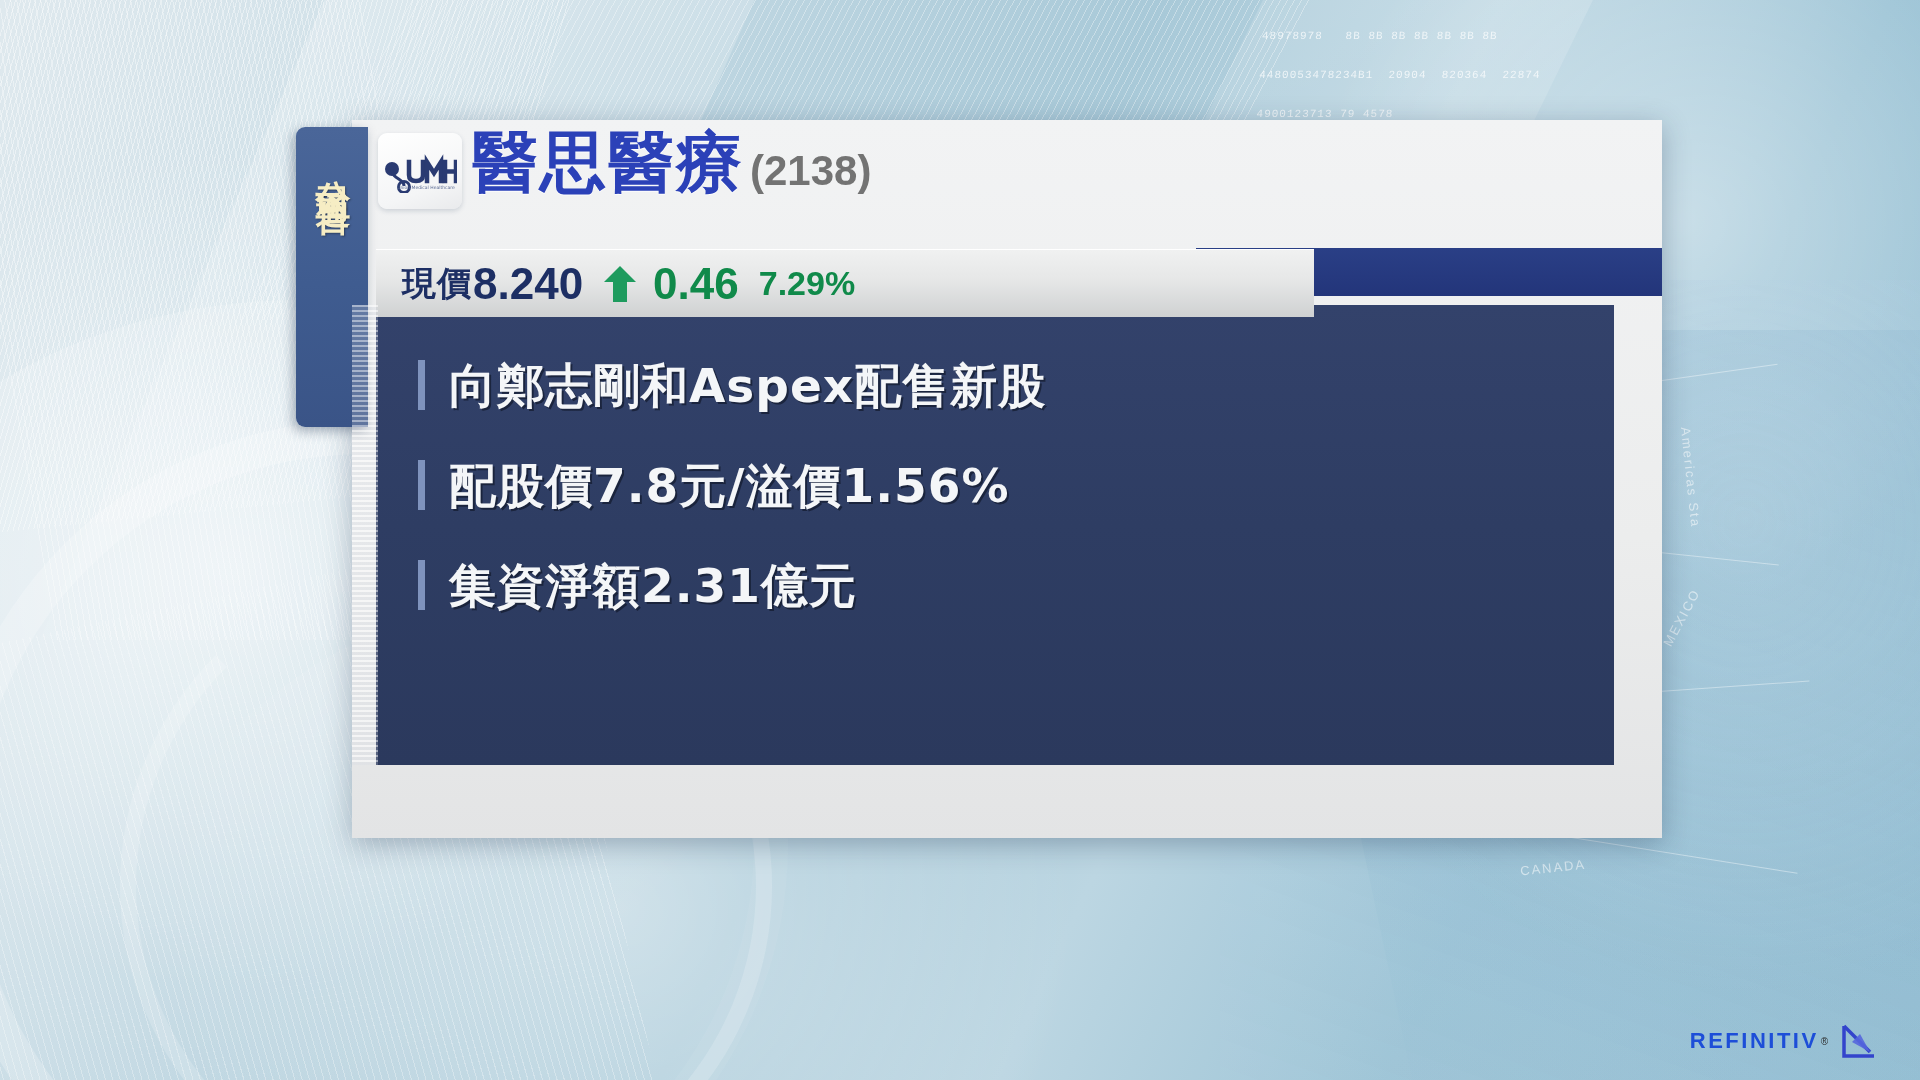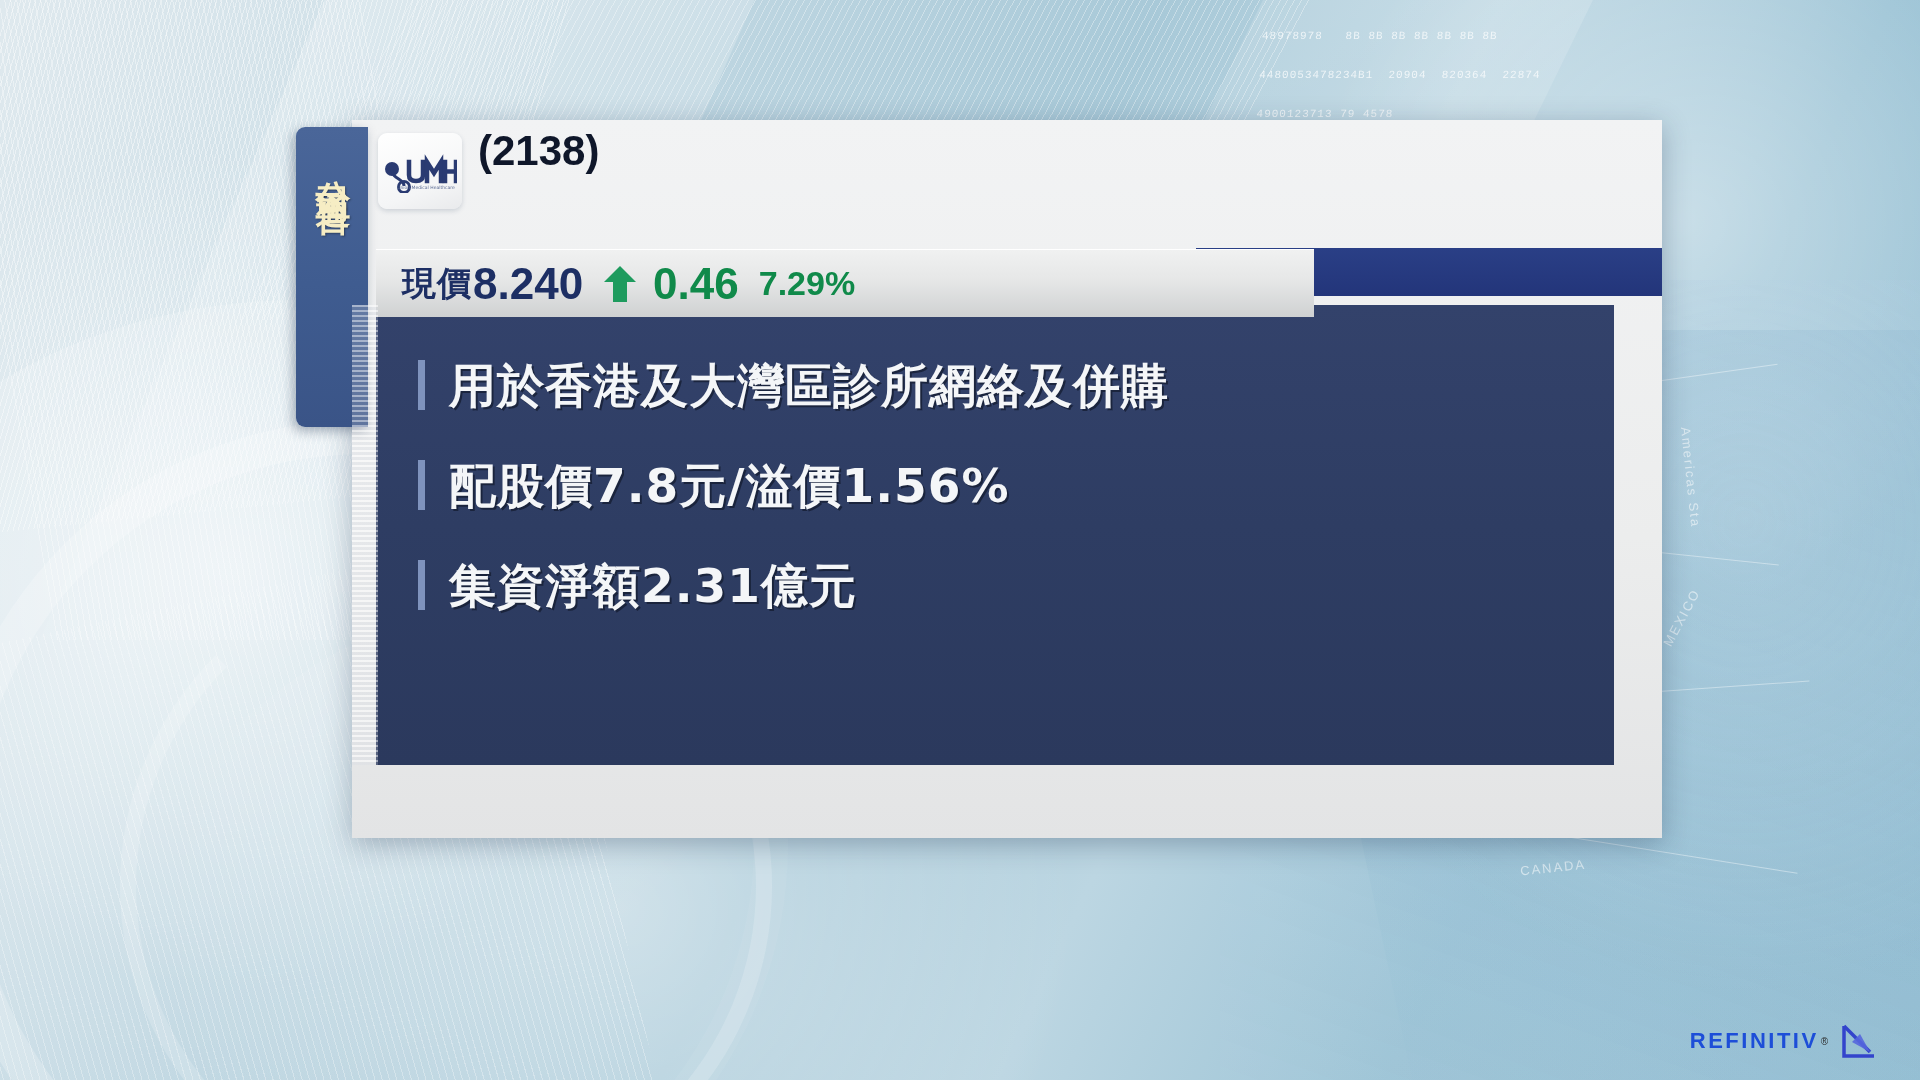--- a/index.html
+++ b/index.html
@@ -220,21 +220,21 @@
     font-weight: bold;
     color: #2b41b8;
     letter-spacing: 2px;
     line-height: 1;
     text-shadow: 0 1px 0 rgba(255,255,255,0.8);
   }
   #stock-code {
     font-family: "Liberation Sans", sans-serif;
     font-size: 42px;
     font-weight: bold;
-    color: #0f172a;
+    color: #737373;
     margin-left: 6px;
     line-height: 1;
   }
 
   
   #price-bar {
     position: absolute;
     left: 376px;
     top: 249px;
     width: 938px;
@@ -418,41 +418,42 @@
     <circle cx="42" cy="76" r="11" fill="none" stroke="#2a3b72" stroke-width="6"></circle>
 
     <path d="M52 26 L52 52 Q52 64 66 64 Q80 64 80 52 L80 26" stroke="#2a3b72" stroke-width="9" fill="none" stroke-linecap="square"></path>
     <path d="M88 64 L88 26 L102 48 L116 26 L116 64" stroke="#2a3b72" stroke-width="9" fill="none" stroke-linejoin="miter" stroke-linecap="square"></path>
     <path d="M124 26 L124 64 M124 45 L146 45 M146 26 L146 64" stroke="#2a3b72" stroke-width="9" fill="none" stroke-linecap="square"></path>
     <text x="86" y="80" font-family="DejaVu Sans, sans-serif" font-size="9" fill="#5b6b93" text-anchor="middle">Union Medical Healthcare</text>
   </svg>
 </div>
 
 <div id="title-row">
+  <span id="company-name">醫思醫療</span>
   <span id="stock-code">(2138)</span>
 </div>
 
 <div id="price-bar">
   <span id="price-label">現價</span>
   <span id="price-value">8.240</span>
   <span id="arrow-up">
     <svg width="34" height="40" viewBox="0 0 34 40">
       <polygon points="17,2 33,18 24,18 24,38 10,38 10,18 1,18" fill="#1e9b5e"></polygon>
     </svg>
   </span>
   <span id="price-change">0.46</span>
   <span id="price-pct">7.29%</span>
 </div>
 
 <div id="body-stripe"></div>
 
 <div id="body-panel">
   <div class="bullet-row">
     <span class="bullet-mark"></span>
-    <span class="bullet-text">用於香港及大灣區診所網絡及併購</span>
+    <span class="bullet-text">向鄭志剛和Aspex配售新股</span>
   </div>
   <div class="bullet-row">
     <span class="bullet-mark"></span>
     <span class="bullet-text">配股價7.8元/溢價1.56%</span>
   </div>
   <div class="bullet-row">
     <span class="bullet-mark"></span>
     <span class="bullet-text">集資淨額2.31億元</span>
   </div>
 </div>

